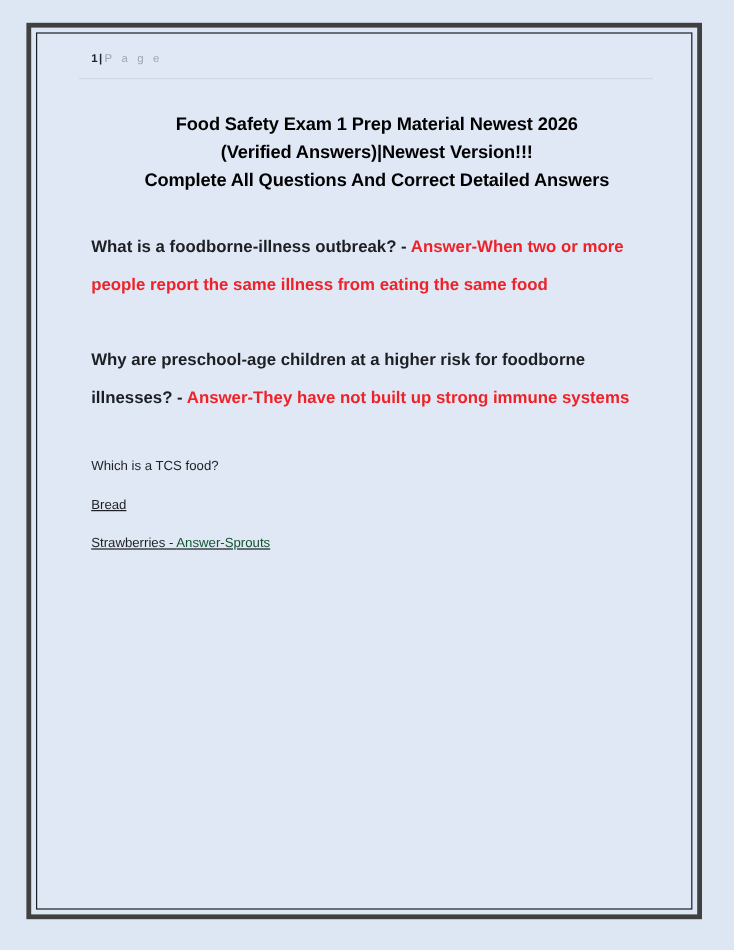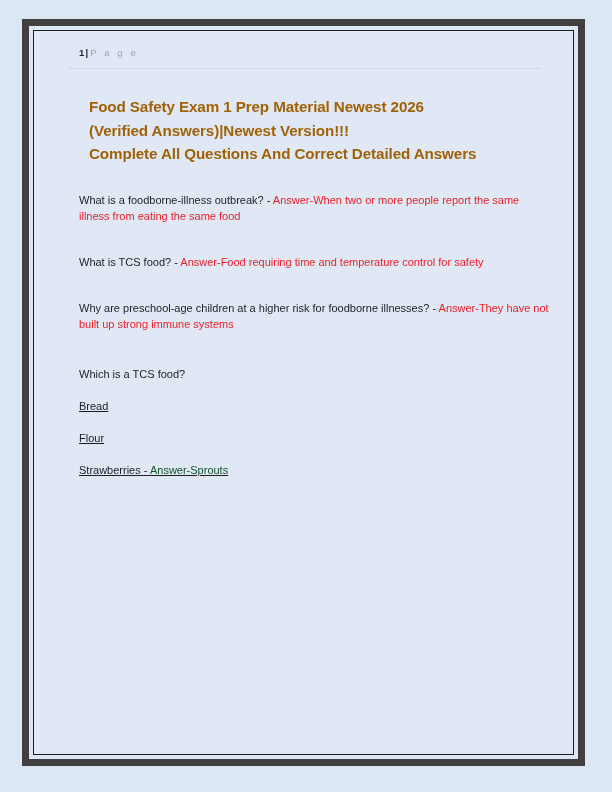--- a/index.html
+++ b/index.html
@@ -16,21 +16,21 @@
   }
 
   
   .page-frame {
     position: absolute;
     left: 22px;
     top: 19px;
     width: 563px;
     height: 747px;
     box-sizing: border-box;
-    border: 7px solid #404040;
+    border: 4px solid #404040;
     background: #dde7f3;
   }
   .page-frame-inner {
     position: absolute;
     left: 4px;
     top: 4px;
     right: 4px;
     bottom: 4px;
     box-sizing: border-box;
     border: 1px solid #1b1e24;
@@ -74,37 +74,39 @@
   }
   .header-rule {
     height: 1px;
     background: #cdd9e8;
     margin: 3px 8px 0 -10px;
   }
 
   
   .doc-title {
     margin: 26px 10px 0 10px;
+    text-align: center;
     font-size: 15.2px;
     font-weight: bold;
     line-height: 23.5px;
-    color: #a16207;
+    color: #000000;
     letter-spacing: -0.1px;
   }
 
   
   .qa-list {
     margin-top: 26px;
   }
   .qa-block {
     margin: 0 0 30px 0;
-    font-size: 11px;
-    line-height: 16px;
+    font-size: 14px;
+    line-height: 32px;
     color: #1d1f24;
     max-width: 474px;
+    font-weight: bold;
   }
   .qa-block .q-text { color: #1d1f24; }
   .qa-block .a-text { color: #ee2228; }
   .qa-block .dash   { color: #1d1f24; }
 
   
   .mc-block {
     font-size: 11px;
     line-height: 24px;
     color: #1d1f24;
@@ -137,38 +139,32 @@
         <span style="display: block;">(Verified Answers)|Newest Version!!!</span>
         <span style="display: block;">Complete All Questions And Correct Detailed Answers</span>
       </div>
 
       <div class="qa-list">
 
         <div class="qa-block">
           <span class="q-text">What is a foodborne-illness outbreak? </span><span class="dash">- </span><span class="a-text">Answer-When two or more people report the same illness from eating the same food</span>
         </div>
 
-        <div class="qa-block">
-          <span class="q-text">What is TCS food? </span><span class="dash">- </span><span class="a-text">Answer-Food requiring time and temperature control for safety</span>
-        </div>
 
         <div class="qa-block">
           <span class="q-text">Why are preschool-age children at a higher risk for foodborne illnesses? </span><span class="dash">- </span><span class="a-text">Answer-They have not built up strong immune systems</span>
         </div>
 
         <div class="mc-block">
           <div class="mc-stem">Which is a TCS food?</div>
 
           <div class="mc-choice">
             <span>Bread</span><span class="dash"></span><span class="a-text"></span>
           </div>
 
-          <div class="mc-choice">
-            <span>Flour</span><span class="dash"></span><span class="a-text"></span>
-          </div>
 
 
           <div class="mc-choice">
             <span>Strawberries </span><span class="dash">- </span><span class="a-text">Answer-Sprouts</span>
           </div>
         </div>
 
       </div>
 
     </div>

